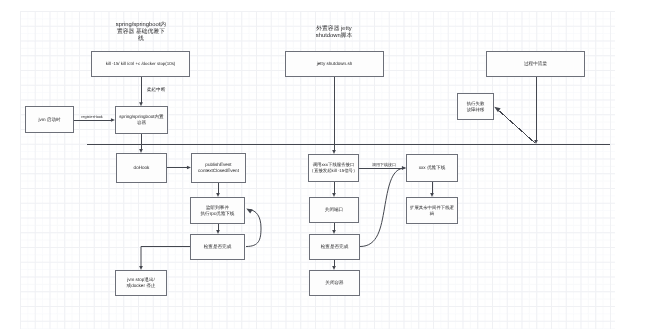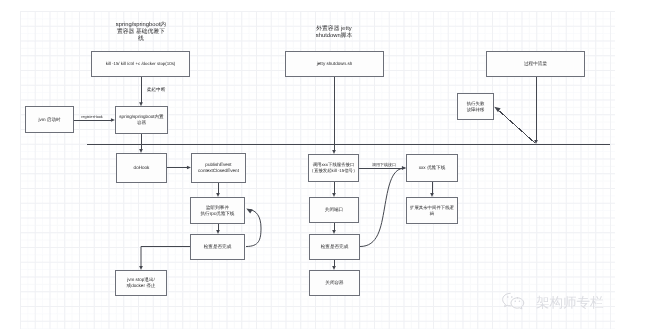--- a/index.html
+++ b/index.html
@@ -172,24 +172,13 @@
     </div>
     <div class="node" style="left:457px;top:93px;width:37px;height:27px;font-size:4.4px;">
       <div class="nodetext">
         <span>执行失败</span>
         <span>故障转移</span>
       </div>
     </div>
     <div class="elabel" style="left:156px;top:90px;font-size:4.7px;">柔起中断</div>
     <div class="elabel" style="left:92px;top:117px;font-size:3.8px;">registerHook</div>
     <div class="elabel" style="left:384px;top:165px;font-size:4.0px;">调用下线接口</div>
-  <div id="watermark" style="left:501px;top:292px;">
-    <svg class="wm-icon" width="27" height="22" viewBox="0 0 24 20">
-      <path d="M8.1 1.2C4.3 1.2 1.2 3.7 1.2 6.8c0 1.7 0.95 3.25 2.45 4.3L3.0 13.3l2.35-1.2c0.85 0.28 1.78 0.43 2.75 0.43 0.2 0 0.4-0.01 0.6-0.02" fill="none" stroke="#d3d4da" stroke-width="0.85" stroke-linecap="round" stroke-linejoin="round"></path>
-      <ellipse cx="5.85" cy="4.55" rx="0.78" ry="0.62" fill="#d3d4da"></ellipse>
-      <ellipse cx="9.55" cy="4.55" rx="0.78" ry="0.62" fill="#d3d4da"></ellipse>
-      <path d="M14.6 5.3c-3.2 0-5.8 2.1-5.8 4.7s2.6 4.7 5.8 4.7c0.75 0 1.47-0.12 2.13-0.33l1.95 1.0-0.5-1.83c1.33-0.86 2.22-2.13 2.22-3.54 0-2.6-2.6-4.7-5.8-4.7z" fill="none" stroke="#d3d4da" stroke-width="0.85" stroke-linecap="round" stroke-linejoin="round"></path>
-      <ellipse cx="12.75" cy="8.3" rx="0.68" ry="0.55" fill="#d3d4da"></ellipse>
-      <ellipse cx="16.5" cy="8.3" rx="0.68" ry="0.55" fill="#d3d4da"></ellipse>
-    </svg>
-    <span class="wm-text">架构师专栏</span>
-  </div>
 </div>
 
 </body></html>

